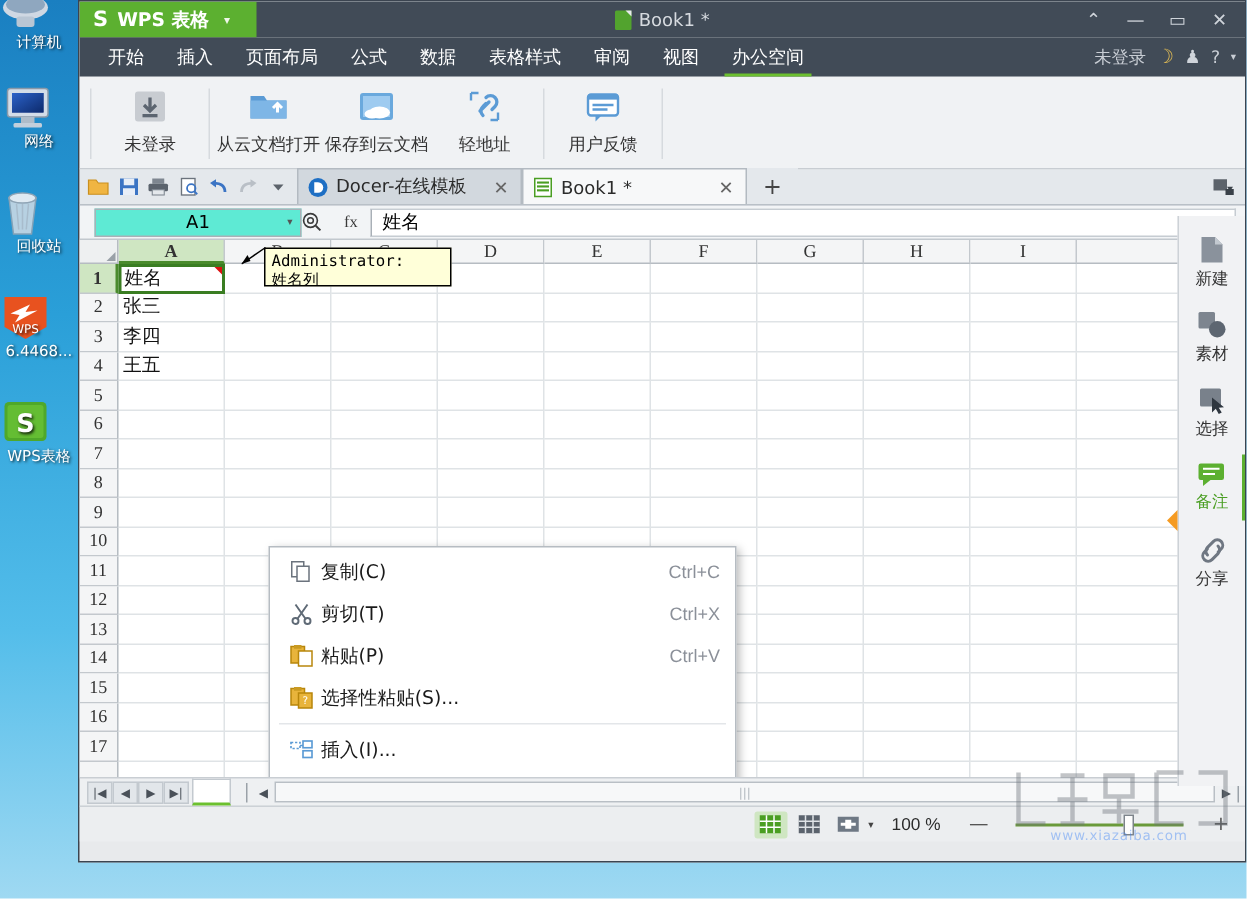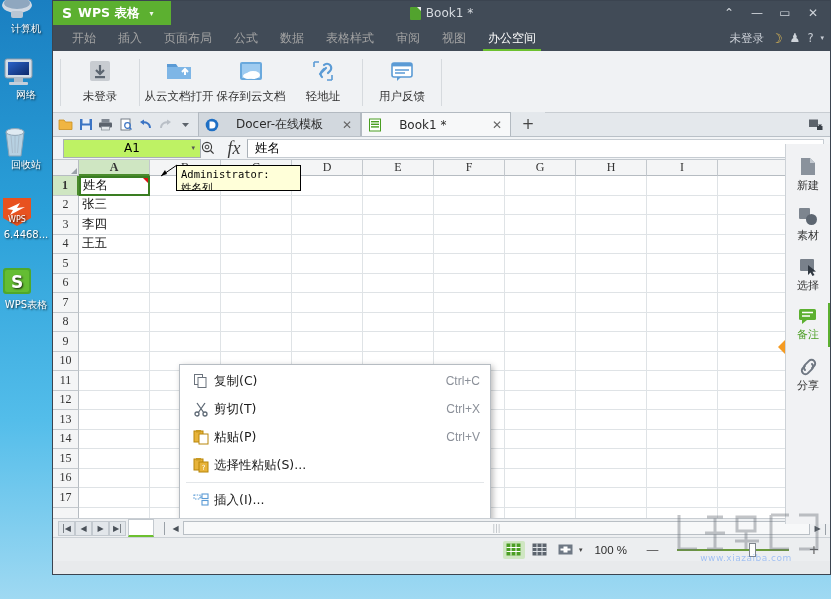--- a/index.html
+++ b/index.html
@@ -71,21 +71,21 @@
     font-size: 12px; cursor: pointer;
   }
 
   
   #ribbon-tabs {
     position: relative; height: 26px; background: #414b57;
     display: flex; align-items: stretch; padding-left: 8px;
   }
   .rtab {
     padding: 0 11px; display: flex; align-items: center;
-    color: #a3a3a3; font-size: 12px; cursor: pointer; position: relative;
+    color: #ffffff; font-size: 12px; cursor: pointer; position: relative;
   }
   .rtab.active { color: #fff; }
   .rtab.active::after {
     content: ""; position: absolute; left: 6px; right: 6px; bottom: 0;
     height: 2px; background: #6cc02f;
   }
   #ribbon-right {
     position: absolute; right: 6px; top: 0; height: 26px;
     display: flex; align-items: center; gap: 7px;
     color: #c9ced5; font-size: 11.5px;
@@ -115,40 +115,40 @@
     position: relative;
   }
   #qa-buttons { display: flex; align-items: center; padding: 0 3px; gap: 1px; }
   .qab {
     width: 19px; height: 20px; display: flex; align-items: center; justify-content: center;
     cursor: pointer; border-radius: 2px;
   }
   .ftabs { display: flex; align-items: flex-end; }
   .ftab {
     height: 24px; min-width: 150px; padding: 0 6px 0 6px;
-    display: flex; align-items: center; gap: 17px;
+    display: flex; align-items: center; gap: 5px;
     background: #d2d8de; border: 1px solid #b3bac1; border-bottom: none;
     font-size: 12px; color: #2b2b2b; cursor: pointer; position: relative;
   }
   .ftab.active { background: #f7f8f9; }
   .ftab .fclose { margin-left: auto; color: #666; font-size: 12px; padding: 0 2px; }
   .ftab-add {
     width: 34px; height: 24px; display: flex; align-items: center; justify-content: center;
     font-size: 15px; color: #444; cursor: pointer; background:#e4e8ec;
   }
   #qa-right { margin-left: auto; display:flex; align-items:center; padding-right: 6px; }
 
   
   #formula-row {
     height: 23px; background: #f2f4f6; display: flex; align-items: center;
     border-bottom: 1px solid #c2c8ce; padding: 0 2px;
   }
   #name-box {
     width: 138px; height: 19px; margin-left: 8px;
-    background: #bef264; border: 1px solid #a9b0b7;
+    background: #5eead4; border: 1px solid #a9b0b7;
     display: flex; align-items: center; justify-content: center;
     font-size: 12px; position: relative; cursor: text;
   }
   #name-box .nb-caret { position: absolute; right: 5px; font-size: 7px; color: #555; }
   .fbtn { width: 22px; text-align: center; cursor: pointer; color: #3a3a3a; }
   #formula-input {
     flex: 1; height: 19px; margin: 0 4px 0 2px; background: #fff;
     border: 1px solid #c6ccd2; border-left: 1px solid #a9b0b7;
     display: flex; align-items: center; padding-left: 7px; font-size: 12.5px;
     cursor: text;
@@ -593,21 +593,21 @@
       <span>A1</span>
       <span class="nb-caret">▾</span>
     </div>
     <div class="fbtn">
       <svg width="14" height="14" viewBox="0 0 14 14">
           <circle cx="6" cy="6" r="4.6" fill="none" stroke="#3a3a3a" stroke-width="1.1"></circle>
           <circle cx="6" cy="6" r="1.9" fill="none" stroke="#3a3a3a" stroke-width="1"></circle>
           <path d="M9.5 9.5 L12.6 12.6" stroke="#3a3a3a" stroke-width="1.3"></path>
         </svg>
     </div>
-    <div class="fbtn" style="font-style:italic;font-family:'Liberation Serif',serif;font-size:18px">fx</div>
+    <div class="fbtn" style="font-family:'Liberation Serif',serif;font-size:11px">fx</div>
     <div id="formula-input">姓名</div>
   </div>
 
   <div id="sheet-wrap">
     <div id="grid-area">
 
       <div id="col-head">
         <div class="corner"></div>
         <div class="ch sel">A</div>
         <div class="ch">B</div>

